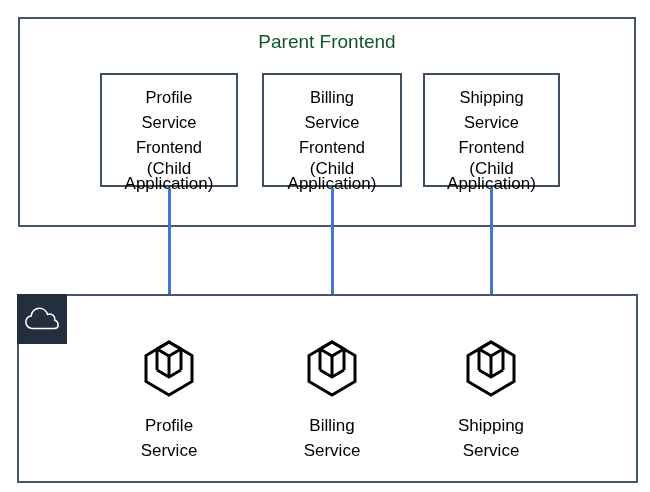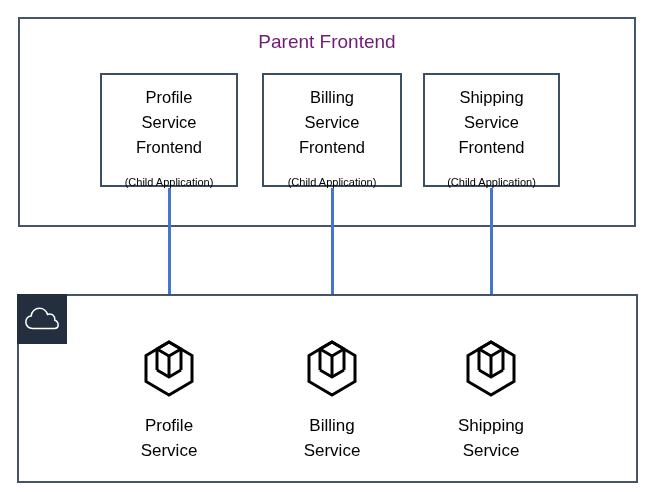--- a/index.html
+++ b/index.html
@@ -11,29 +11,29 @@
     color:#000;
     overflow:hidden;
   }
   
   .parent-box{
     position:absolute;left:18px;top:17px;width:618px;height:210px;
     border:2px solid #44546a;box-sizing:border-box;background:#fff;
   }
   .parent-title{
     position:absolute;left:0;top:12px;width:100%;
-    text-align:center;font-size:19px;line-height:22px;color:#701a75;
+    text-align:center;font-size:19px;line-height:22px;color:#14532d;
   }
   .child-box{
     position:absolute;top:73px;height:114px;
     border:2px solid #3d4f63;box-sizing:border-box;background:#fff;
     text-align:center;padding-top:10px;
   }
   .child-box .ln{font-size:16.5px;line-height:25px;}
-  .child-box .sub{font-size:11px;line-height:15px;margin-top:15px;text-align:center;}
+  .child-box .sub{font-size:17px;line-height:15px;margin-top:1px;text-align:center;}
   .cb-profile{left:100px;width:138px;}
   .cb-billing{left:262px;width:140px;}
   .cb-shipping{left:423px;width:137px;}
 
   
   .arrow-shaft{
     position:absolute;top:188px;height:136px;width:3px;background:#4377cc;
   }
   .arrow-head{
     position:absolute;top:324px;width:0;height:0;

